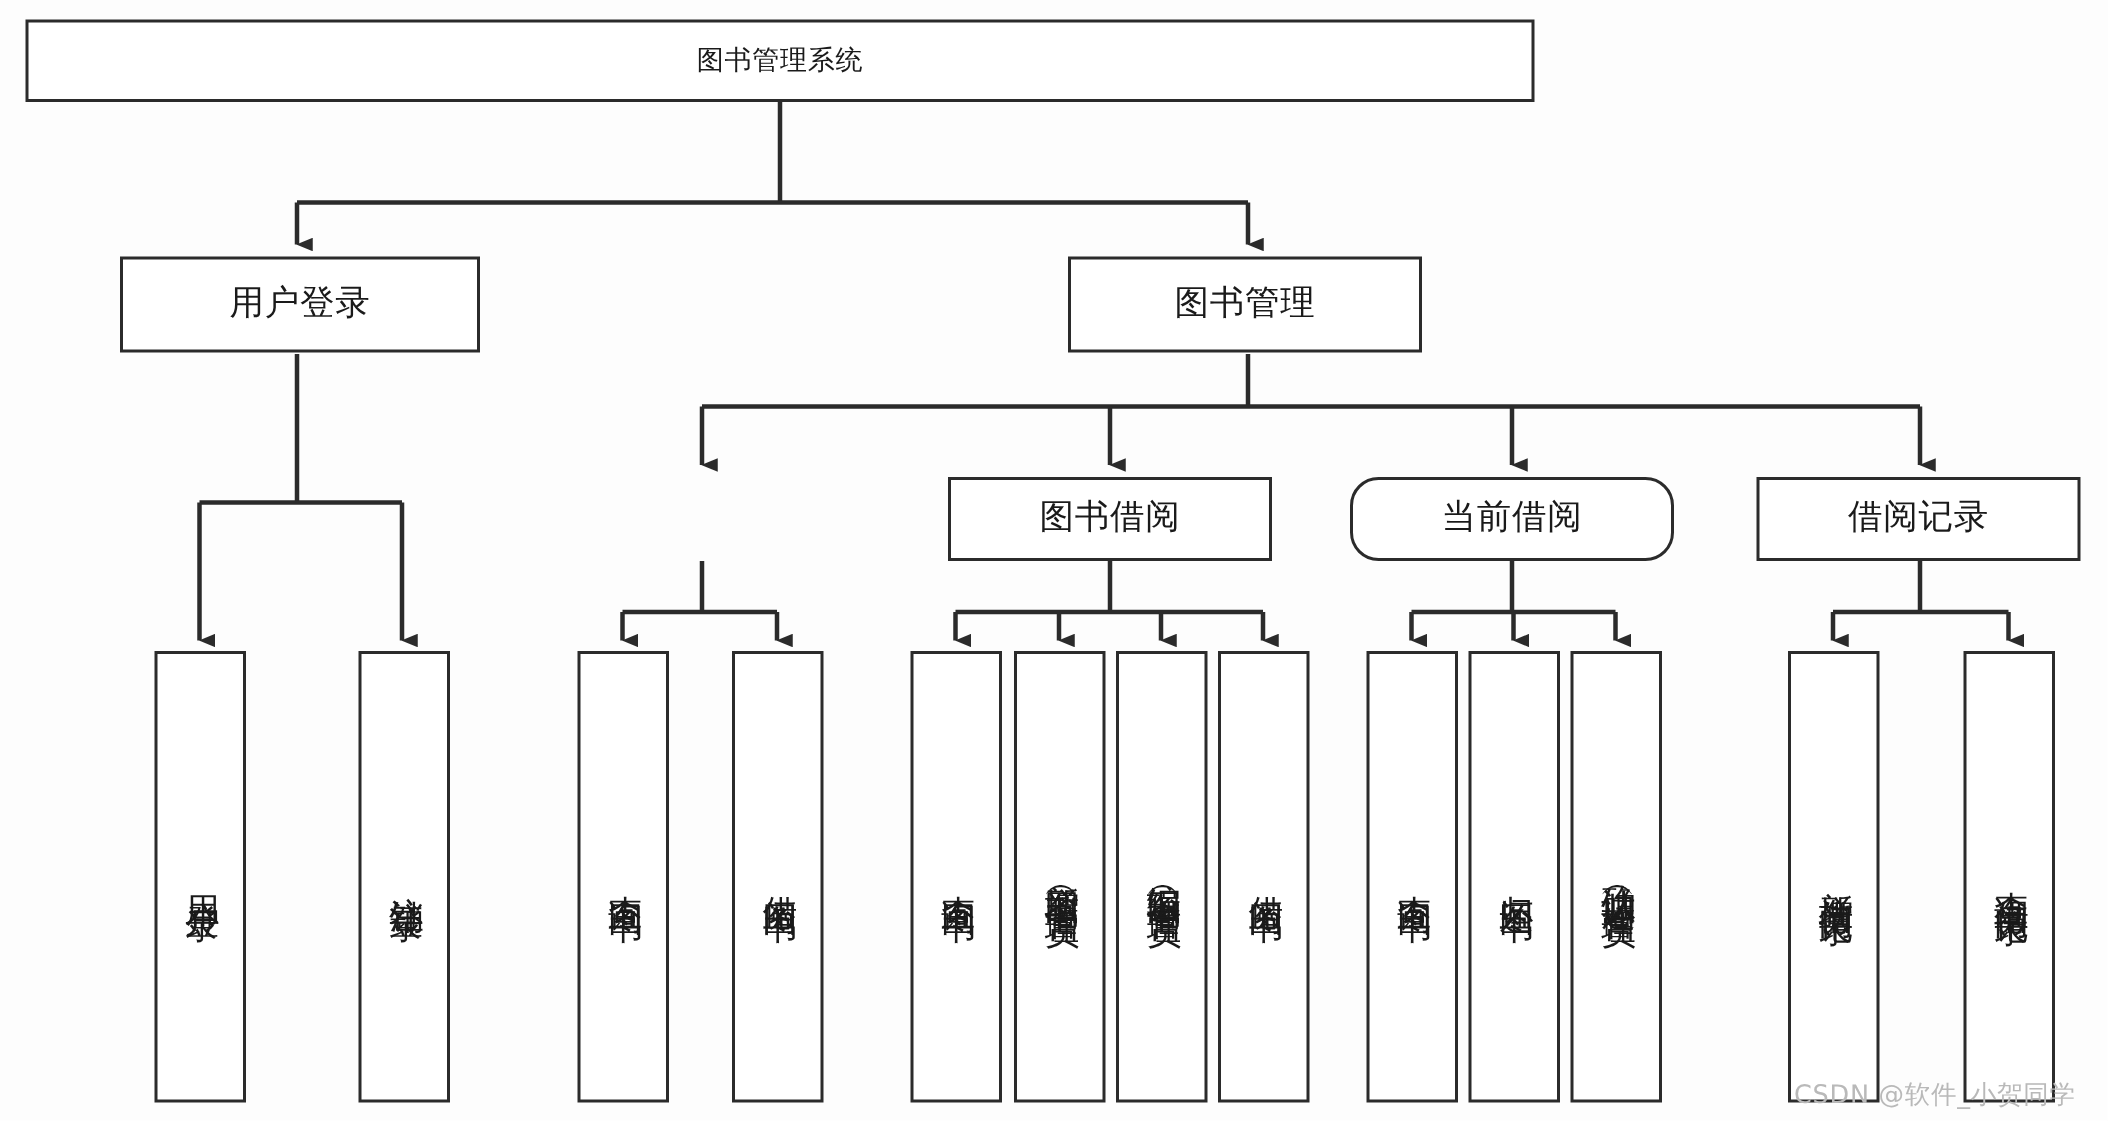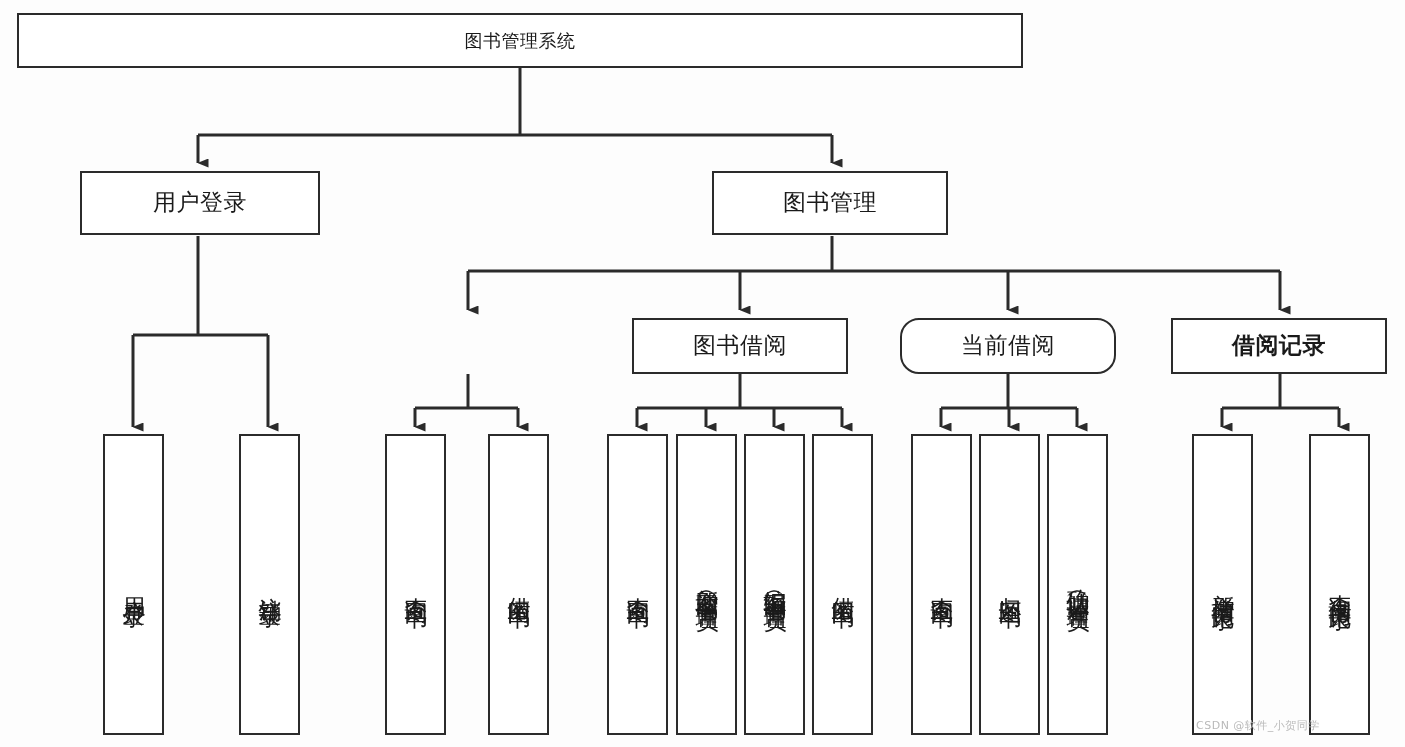--- a/index.html
+++ b/index.html
@@ -56,21 +56,21 @@
     writing-mode: vertical-rl;
     text-orientation: upright;
     font-size: 23px;
     line-height: 1.30;
     letter-spacing: 3px;
     white-space: nowrap;
   }
   .watermark {
     position: absolute;
     font-family: "DejaVu Sans", "Liberation Sans", sans-serif;
-    font-size: 11px;
+    font-size: 17px;
     color: #b9b9b9;
     letter-spacing: 0.5px;
     white-space: nowrap;
     user-select: none;
   }
 </style>
 </head>
 <body>
 
 <div id="diagram-root">
@@ -142,21 +142,21 @@
 
 
   <div class="node-box" style="left:632px; top:318px; width:216px; height:56px;">
     <span class="node-label horiz-label">图书借阅</span>
   </div>
 
   <div class="node-box" style="left:900px; top:318px; width:216px; height:56px;border-radius:19px;">
     <span class="node-label horiz-label">当前借阅</span>
   </div>
 
-  <div class="node-box" style="left:1171px; top:318px; width:216px; height:56px;font-weight:bold;">
+  <div class="node-box" style="left:1171px; top:318px; width:216px; height:56px;">
     <span class="node-label horiz-label">借阅记录</span>
   </div>
 
   <div class="node-box vert-box" style="left:103px; top:434px; width:61px; height:301px;">
     <span class="node-label vert-label">用户登录</span>
   </div>
 
   <div class="node-box vert-box" style="left:239px; top:434px; width:61px; height:301px;">
     <span class="node-label vert-label">注销登录</span>
   </div>

